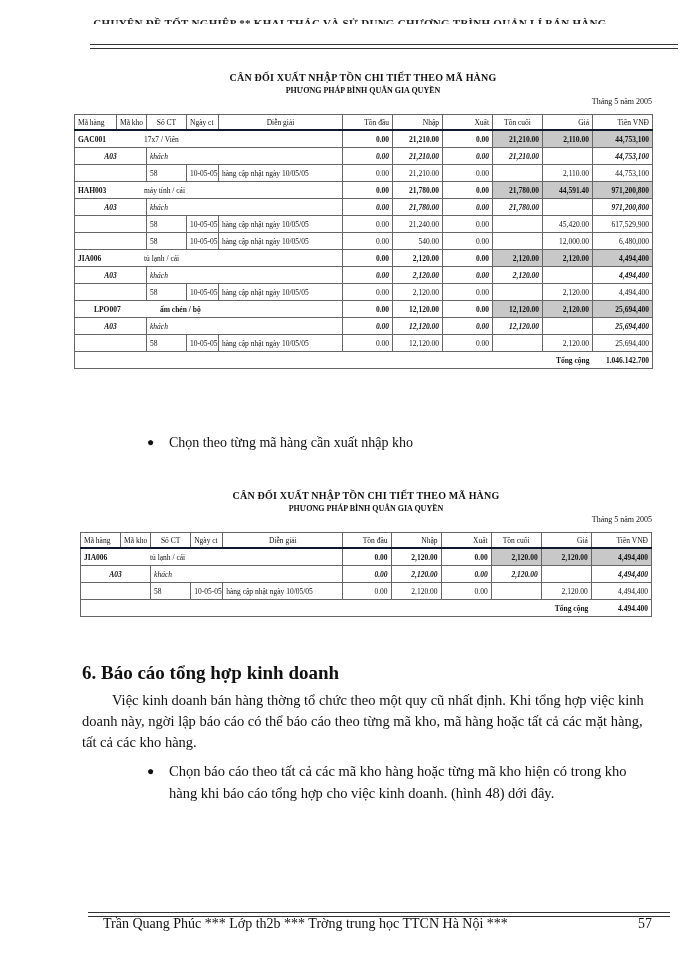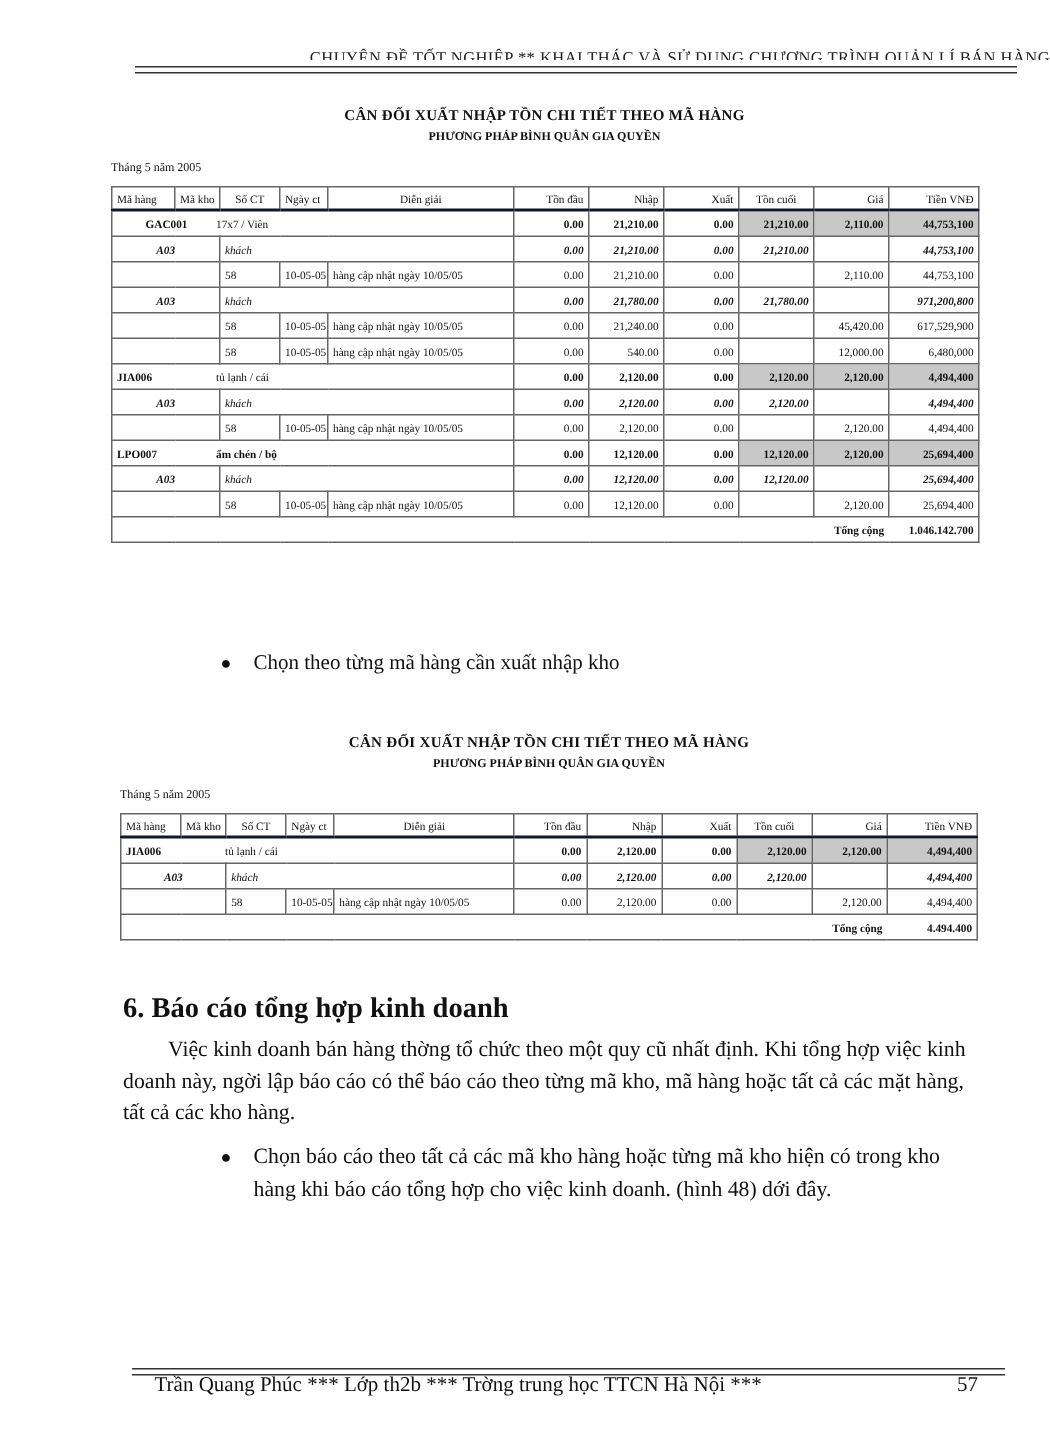--- a/index.html
+++ b/index.html
@@ -1,22 +1,22 @@
 <!DOCTYPE html>
 <html><head>
 <meta charset="utf-8">
 <style>
   html, body { margin: 0; padding: 0; background: #ffffff; }
   body { width: 700px; height: 960px; position: relative; overflow: hidden; font-family: "Liberation Serif", "DejaVu Serif", serif; color: #111; }
-  .header-title { position: absolute; top: 30px; left: 0; width: 700px; text-align: right; font-size: 11px; font-weight: normal; letter-spacing: 0.3px; color: #222; height: 10px; overflow: hidden; line-height: 18px; }
+  .header-title { position: absolute; top: 14px; left: 0; width: 700px; text-align: center; font-size: 11px; font-weight: bold; letter-spacing: 0.3px; color: #222; height: 10px; overflow: hidden; line-height: 18px; }
   .header-rule { position: absolute; top: 44px; left: 90px; width: 588px; height: 3px; border-top: 1px solid #333; border-bottom: 1px solid #333; }
   .report { position: absolute; left: 74px; width: 578px; }
   .report-title { text-align: center; font-size: 10px; font-weight: bold; letter-spacing: 0.2px; }
   .report-sub { text-align: center; font-size: 8px; font-weight: bold; margin-top: 3px; }
-  .report-date { text-align: left; font-size: 8px; margin-top: 12px; }
+  .report-date { text-align: right; font-size: 8px; margin-top: 2px; }
   table.grid { border-collapse: collapse; width: 100%; font-size: 7.5px; table-layout: fixed; }
   table.grid td, table.grid th { border: 1px solid #666; padding: 0 3px; height: 16px; white-space: nowrap; overflow: hidden; }
   table.grid th { font-weight: normal; font-size: 7.5px; height: 14px; border-bottom: 2px solid #0f172a; }
   table.grid th.l, table.grid td.l { text-align: left; }
   table.grid th.c, table.grid td.c { text-align: center; }
   table.grid th.r, table.grid td.r { text-align: right; }
   .item td { font-weight: bold; }
   .sub td { font-weight: bold; font-style: italic; }
   .shade { background: #c8c8c8; }
   .total td { height: 20px; border-top: 2px solid #444; font-weight: bold; }
@@ -65,21 +65,21 @@
           <th class="r">Tồn đầu</th>
           <th class="r">Nhập</th>
           <th class="r">Xuất</th>
           <th class="c">Tồn cuối</th>
           <th class="r">Giá</th>
           <th class="r">Tiền VNĐ</th>
         </tr>
       </thead>
     <tbody>
         <tr class="item">
-          <td class="l" colspan="5"><span style="display: inline-block; width: 66px; text-align: center;">GAC001</span><span style="font-weight: normal;">17x7 / Viên</span></td>
+          <td class="l" colspan="5"><span style="display: inline-block; width: 66px;">GAC001</span><span style="font-weight: normal;">17x7 / Viên</span></td>
           <td class="r">0.00</td>
           <td class="r">21,210.00</td>
           <td class="r">0.00</td>
           <td class="r shade">21,210.00</td>
           <td class="r shade">2,110.00</td>
           <td class="r shade">44,753,100</td>
         </tr>
         <tr class="sub">
           <td class="c" colspan="2">A03</td>
           <td class="l" colspan="3" style="font-weight: normal;">khách</td>
@@ -95,20 +95,29 @@
           <td class="l">58</td>
           <td class="l">10-05-05</td>
           <td class="l">hàng cập nhật ngày 10/05/05</td>
           <td class="r">0.00</td>
           <td class="r">21,210.00</td>
           <td class="r">0.00</td>
           <td class="r"></td>
           <td class="r">2,110.00</td>
           <td class="r">44,753,100</td>
         </tr>
+        <tr class="item">
+          <td class="l" colspan="5"><span style="display: inline-block; width: 66px;">HAH003</span><span style="font-weight: normal;">máy tính / cái</span></td>
+          <td class="r">0.00</td>
+          <td class="r">21,780.00</td>
+          <td class="r">0.00</td>
+          <td class="r shade">21,780.00</td>
+          <td class="r shade">44,591.40</td>
+          <td class="r shade">971,200,800</td>
+        </tr>
         <tr class="sub">
           <td class="c" colspan="2">A03</td>
           <td class="l" colspan="3" style="font-weight: normal;">khách</td>
           <td class="r">0.00</td>
           <td class="r">21,780.00</td>
           <td class="r">0.00</td>
           <td class="r">21,780.00</td>
           <td class="r"></td>
           <td class="r">971,200,800</td>
         </tr>
@@ -161,21 +170,21 @@
           <td class="l">10-05-05</td>
           <td class="l">hàng cập nhật ngày 10/05/05</td>
           <td class="r">0.00</td>
           <td class="r">2,120.00</td>
           <td class="r">0.00</td>
           <td class="r"></td>
           <td class="r">2,120.00</td>
           <td class="r">4,494,400</td>
         </tr>
         <tr class="item">
-          <td class="l" colspan="5"><span style="display: inline-block; width: 66px;">LPO007</span><span style="font-weight: bold;">ấm chén / bộ</span></td>
+          <td class="l" colspan="5"><span style="display: inline-block; width: 66px; margin-left: 16px;">LPO007</span><span style="font-weight: bold;">ấm chén / bộ</span></td>
           <td class="r">0.00</td>
           <td class="r">12,120.00</td>
           <td class="r">0.00</td>
           <td class="r shade">12,120.00</td>
           <td class="r shade">2,120.00</td>
           <td class="r shade">25,694,400</td>
         </tr>
         <tr class="sub">
           <td class="c" colspan="2">A03</td>
           <td class="l" colspan="3" style="font-weight: normal;">khách</td>

